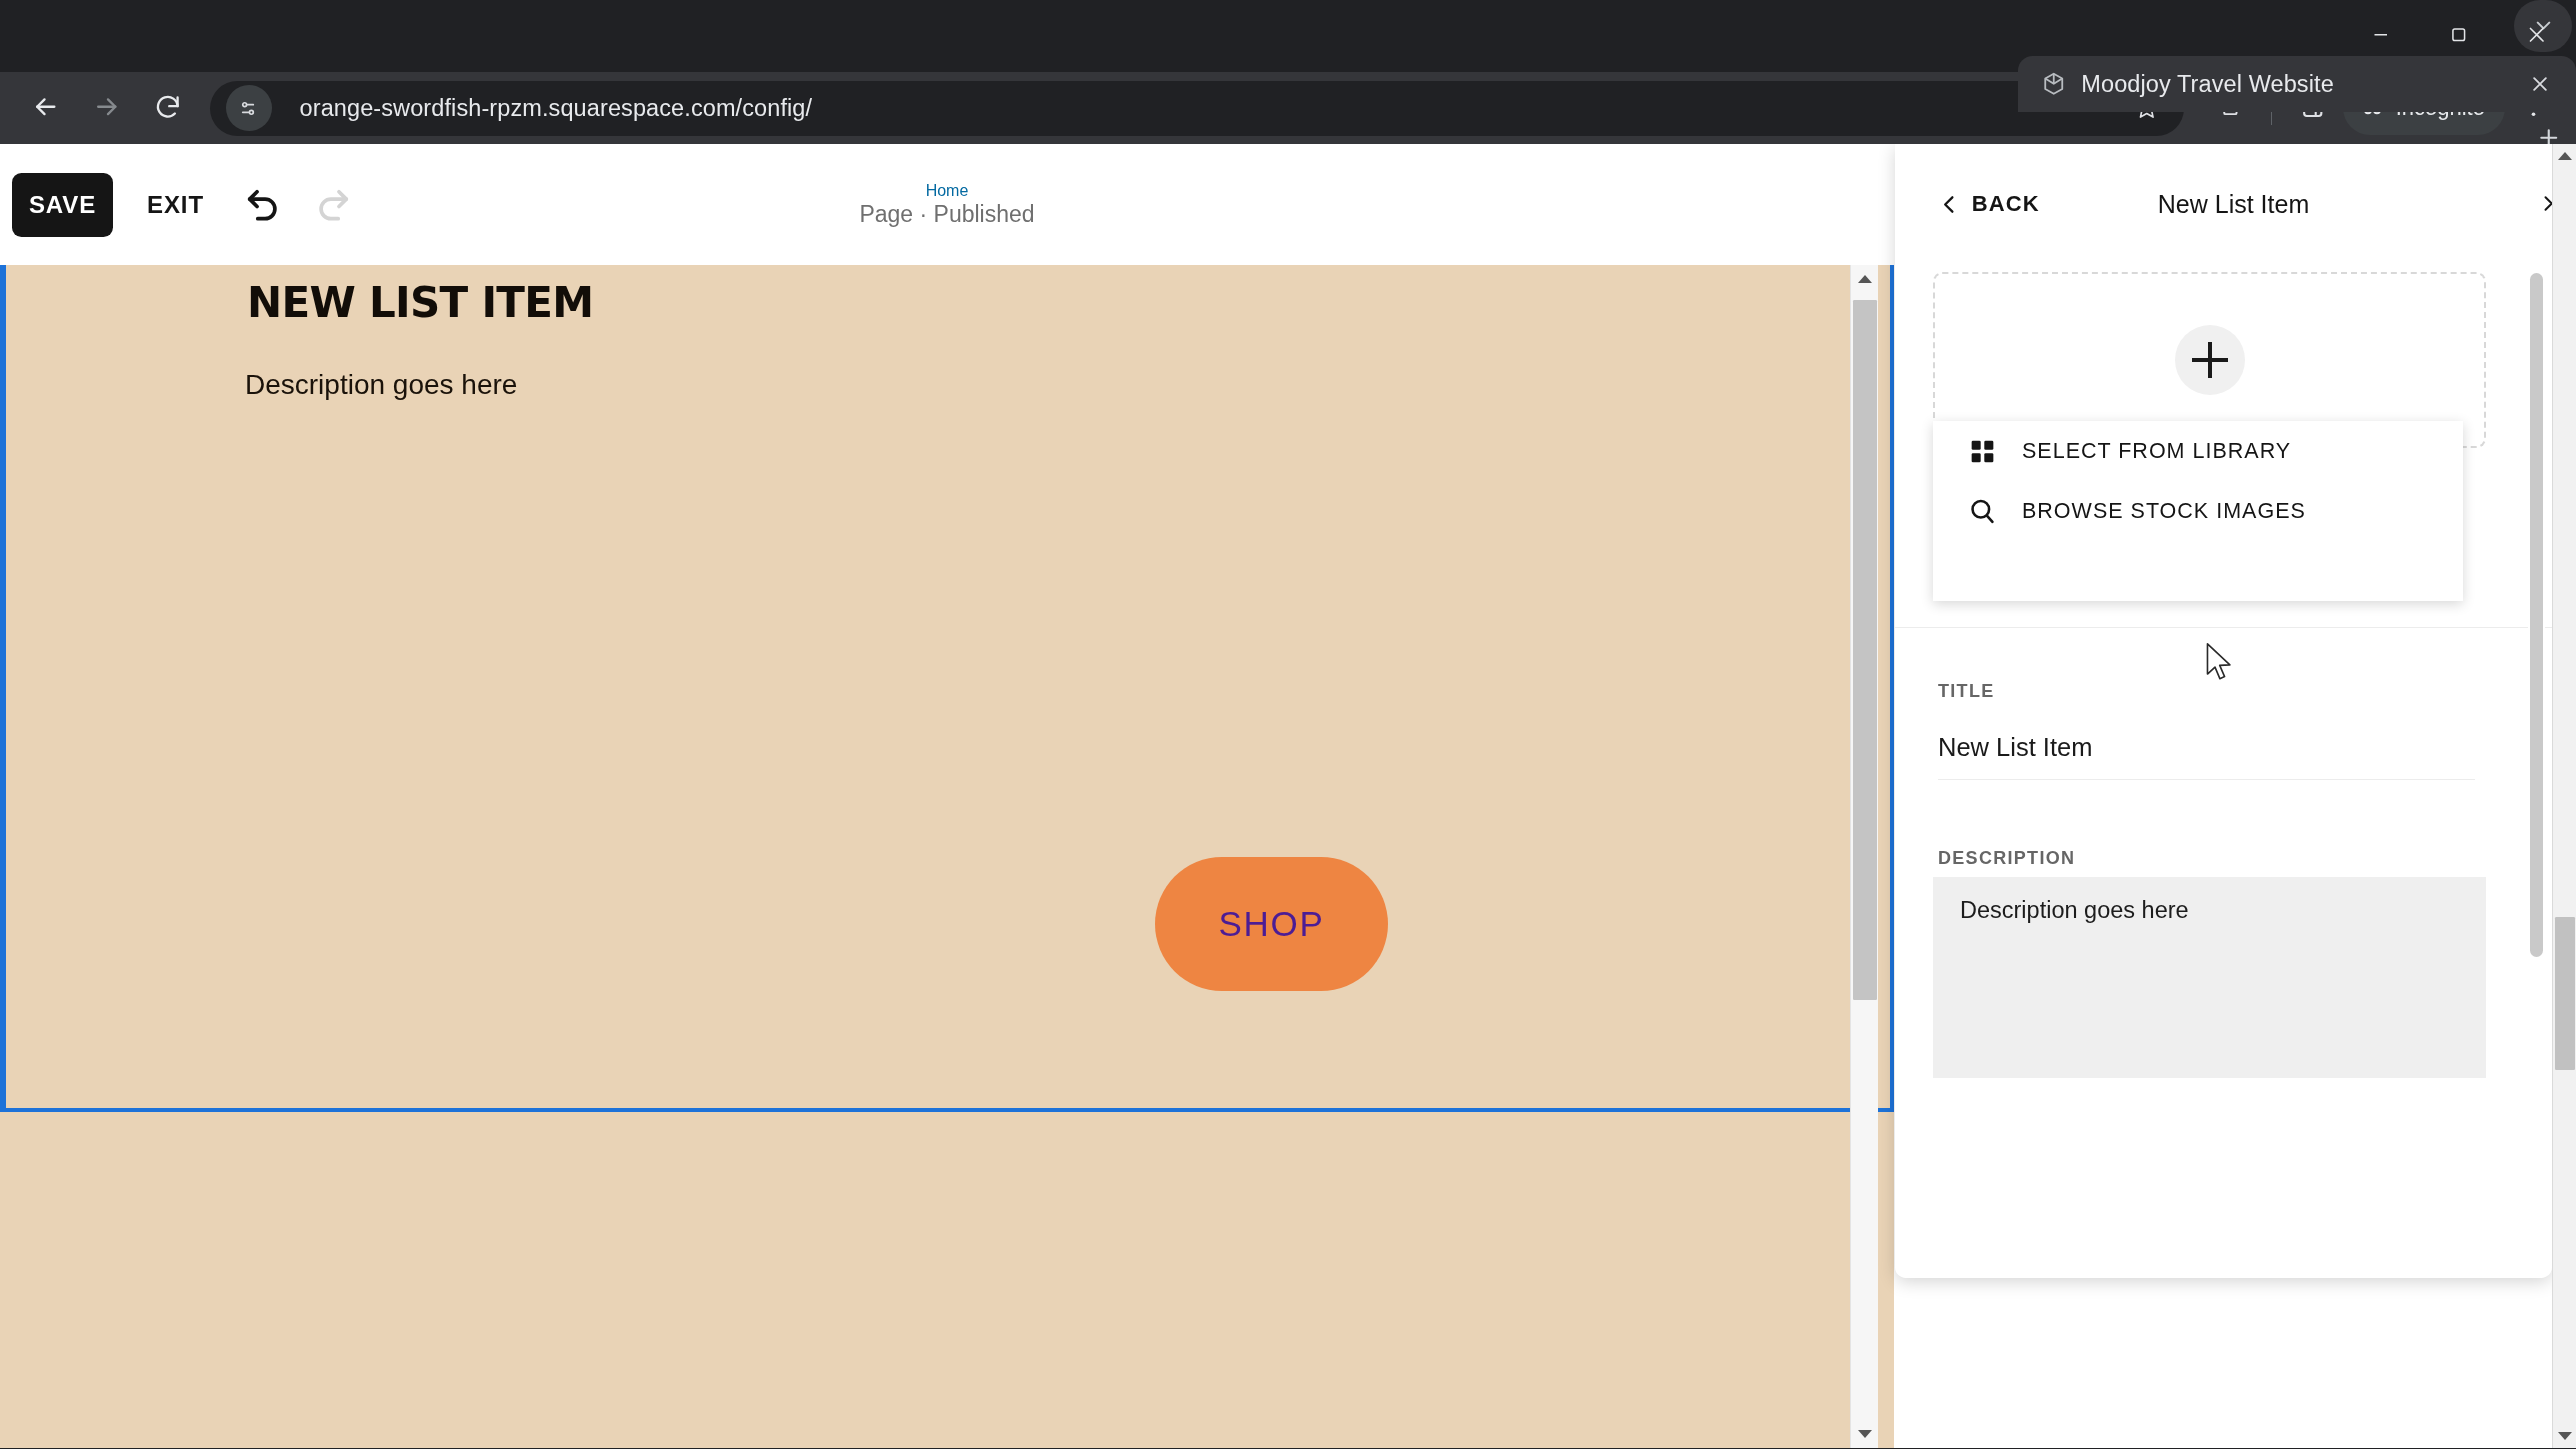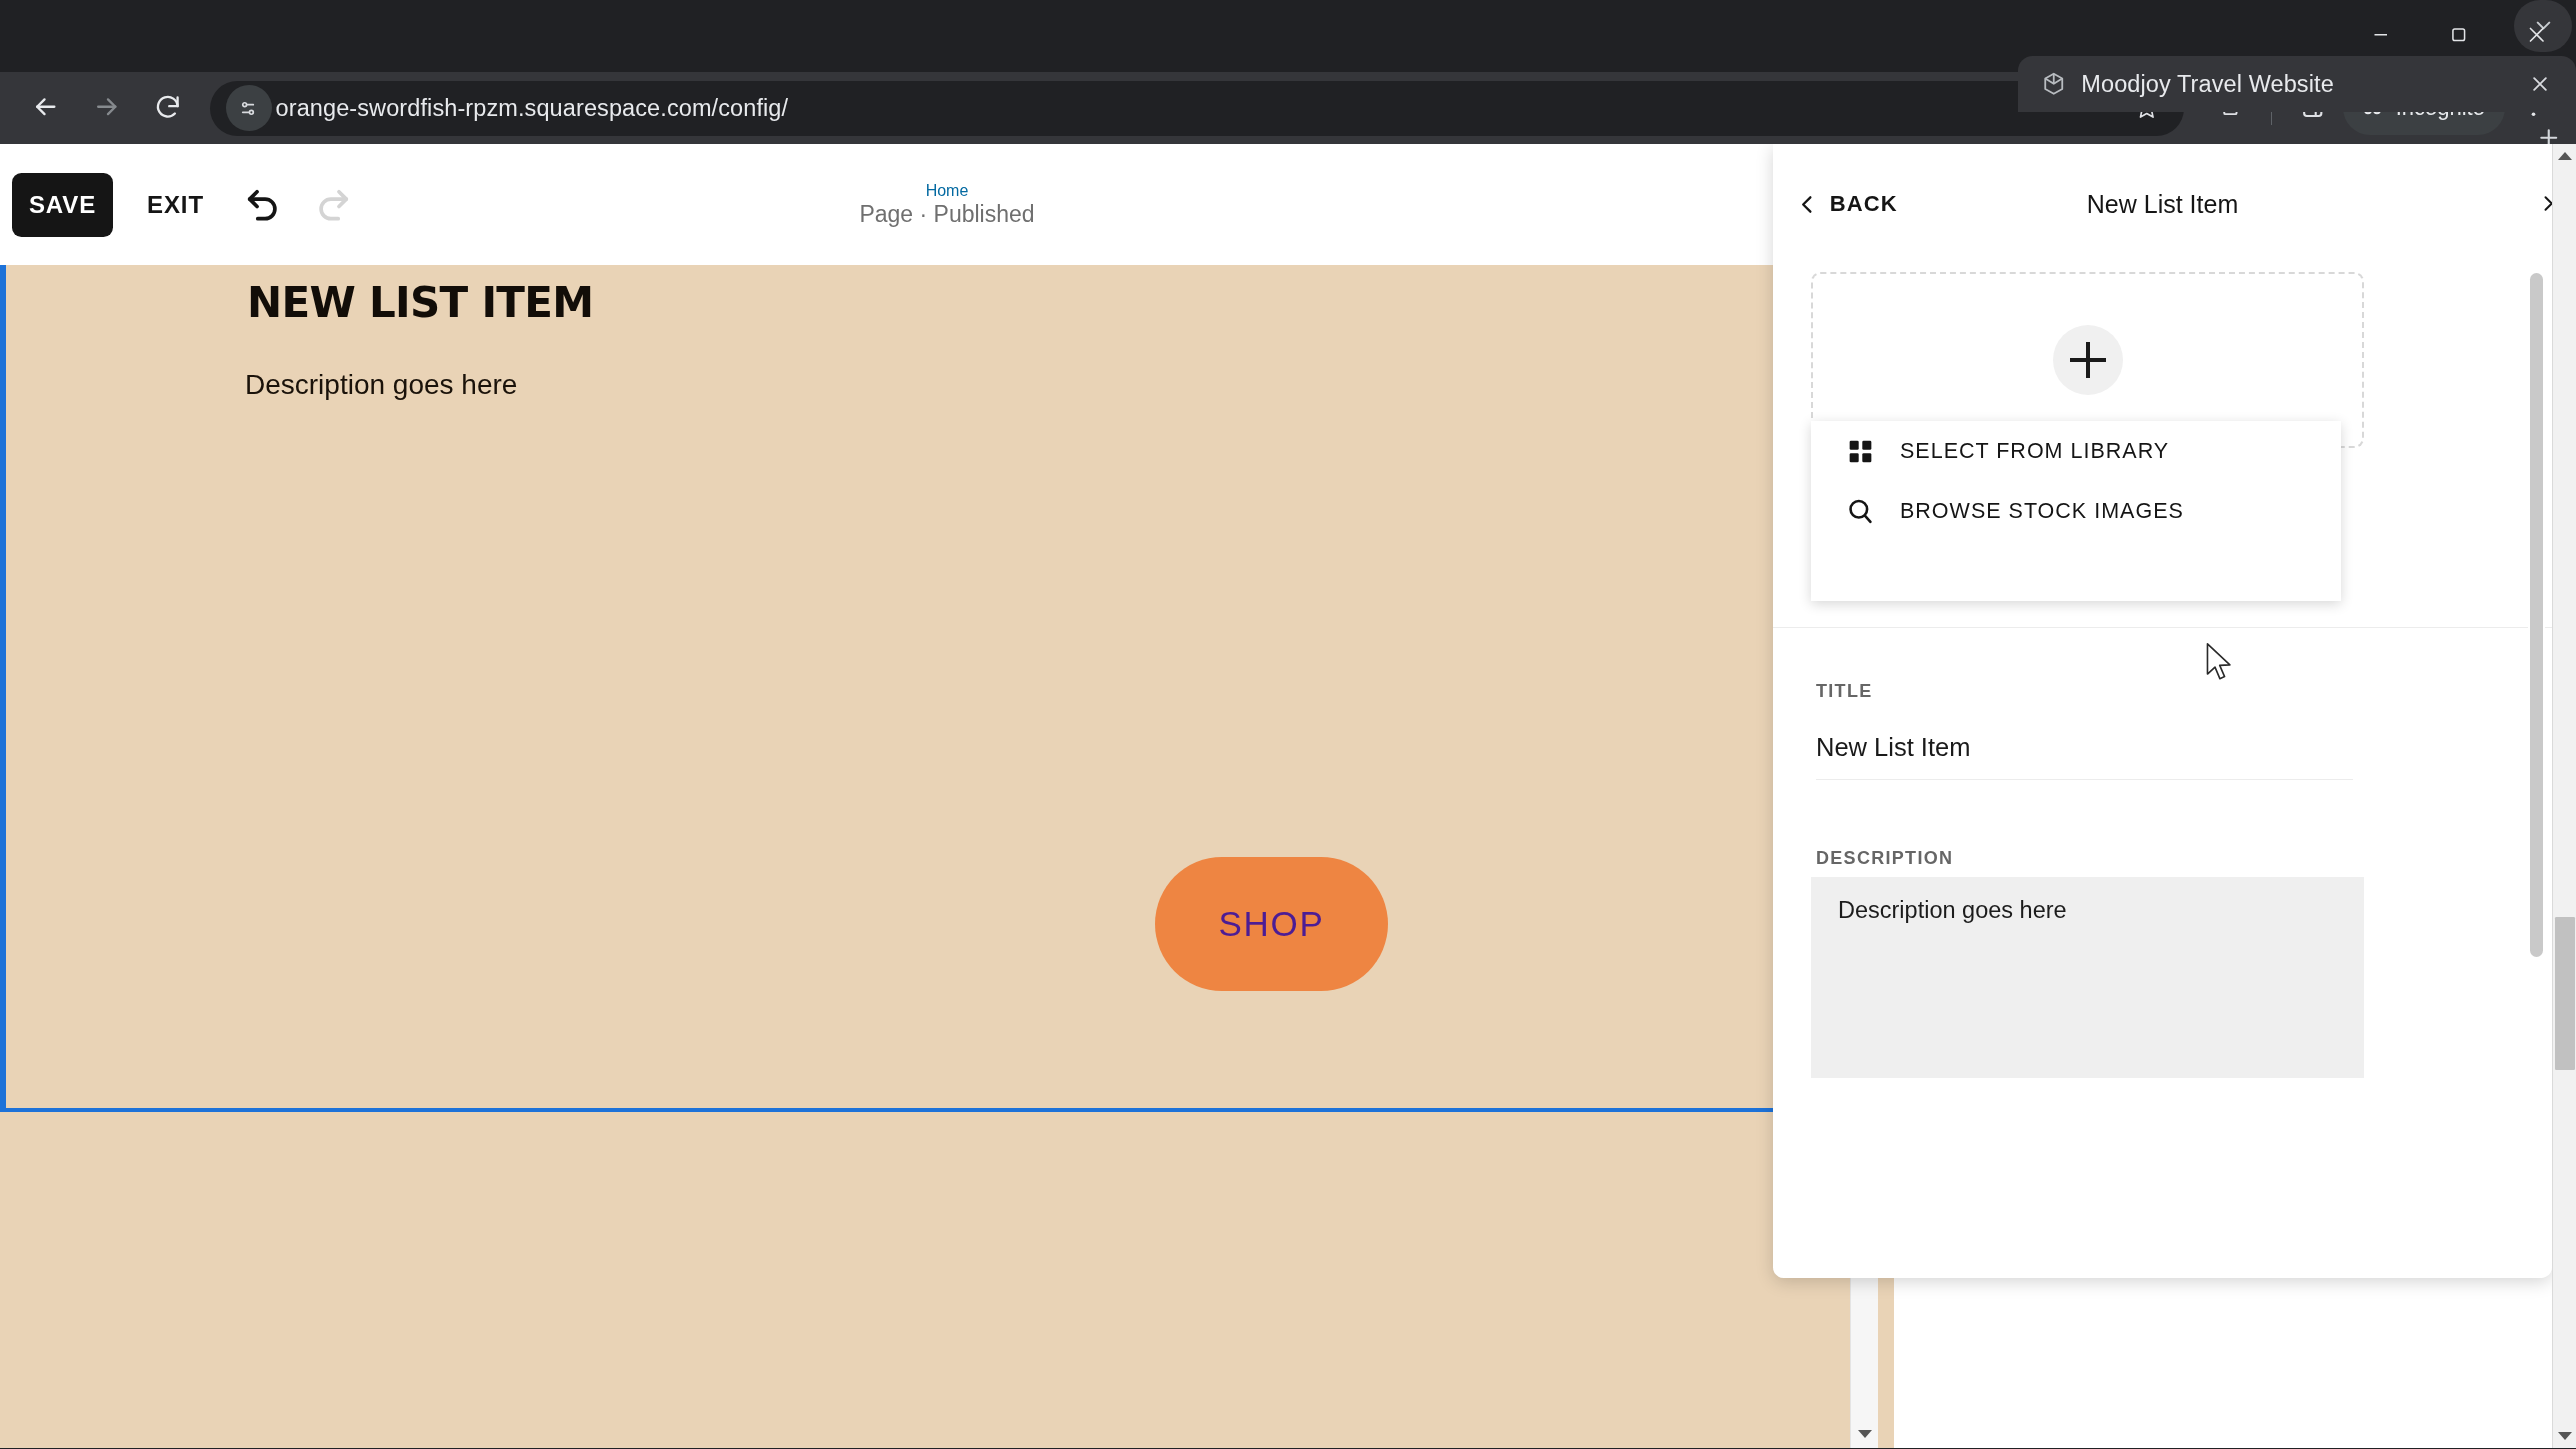--- a/index.html
+++ b/index.html
@@ -47,21 +47,21 @@
 
   .toolbar {
     height:72px; background:#35363a; display:flex; align-items:center;
     padding:0 17.4px; gap:5.4px;
   }
   .tb-icon { width:56px; height:56px; border-radius:50%; display:flex; align-items:center; justify-content:center; flex:none;}
   .tb-icon svg { width:29.5px; height:29.5px; }
   .omnibox {
     flex:1; height:55px; background:#202124; border-radius:28px;
     display:flex; align-items:center; padding:0 16px; margin:0 13.4px 0 8px;
-    gap:4px; min-width:0;
+    gap:28px; min-width:0;
   }
   .omnibox-lead {
     width:46px;height:46px;border-radius:50%;background:#3c4043;
     display:flex;align-items:center;justify-content:center;flex:none;
   }
   .omnibox-lead svg{width:23px;height:23px;}
   .omnibox-url {
     color:#e8eaed; font-size:23.5px; white-space:nowrap; overflow:hidden;
     text-overflow:ellipsis; flex:1; letter-spacing:0.1px;
   }
@@ -167,24 +167,24 @@
     position:absolute;left:2px;top:773px;width:20px;height:153px;background:#c1c1c1;border-radius:1.3px;
   }
 
   
   .sel-left-strip{
     position:absolute;left:0;top:121px;width:6px;height:847px;background:#1d72d8;z-index:5;
   }
 
   
   .editor-panel {
-    position:absolute; right:24px; top:0; width:779px; height:1134px;
+    position:absolute; right:24px; top:0; width:657px; height:1134px;
     background:#fff; border-radius:0 0 10.7px 10.7px;
     box-shadow:0 4px 17.4px rgba(0,0,0,.17);
-    z-index:50; overflow:visible;
+    z-index:50; overflow:visible;padding-left:20px;
   }
   .panel-head {
     height:121px; display:flex; align-items:center; position:relative;
     padding:0 23px; border-bottom:0.7px solid transparent;
   }
   .panel-back {
     display:flex; align-items:center; gap:10.7px; flex:none;
   }
   .panel-back .chev svg { width:23px; height:23px; display:block; }
   .panel-back span { font-size:22px; letter-spacing:1.1px; color:#151515; font-weight:600; }

